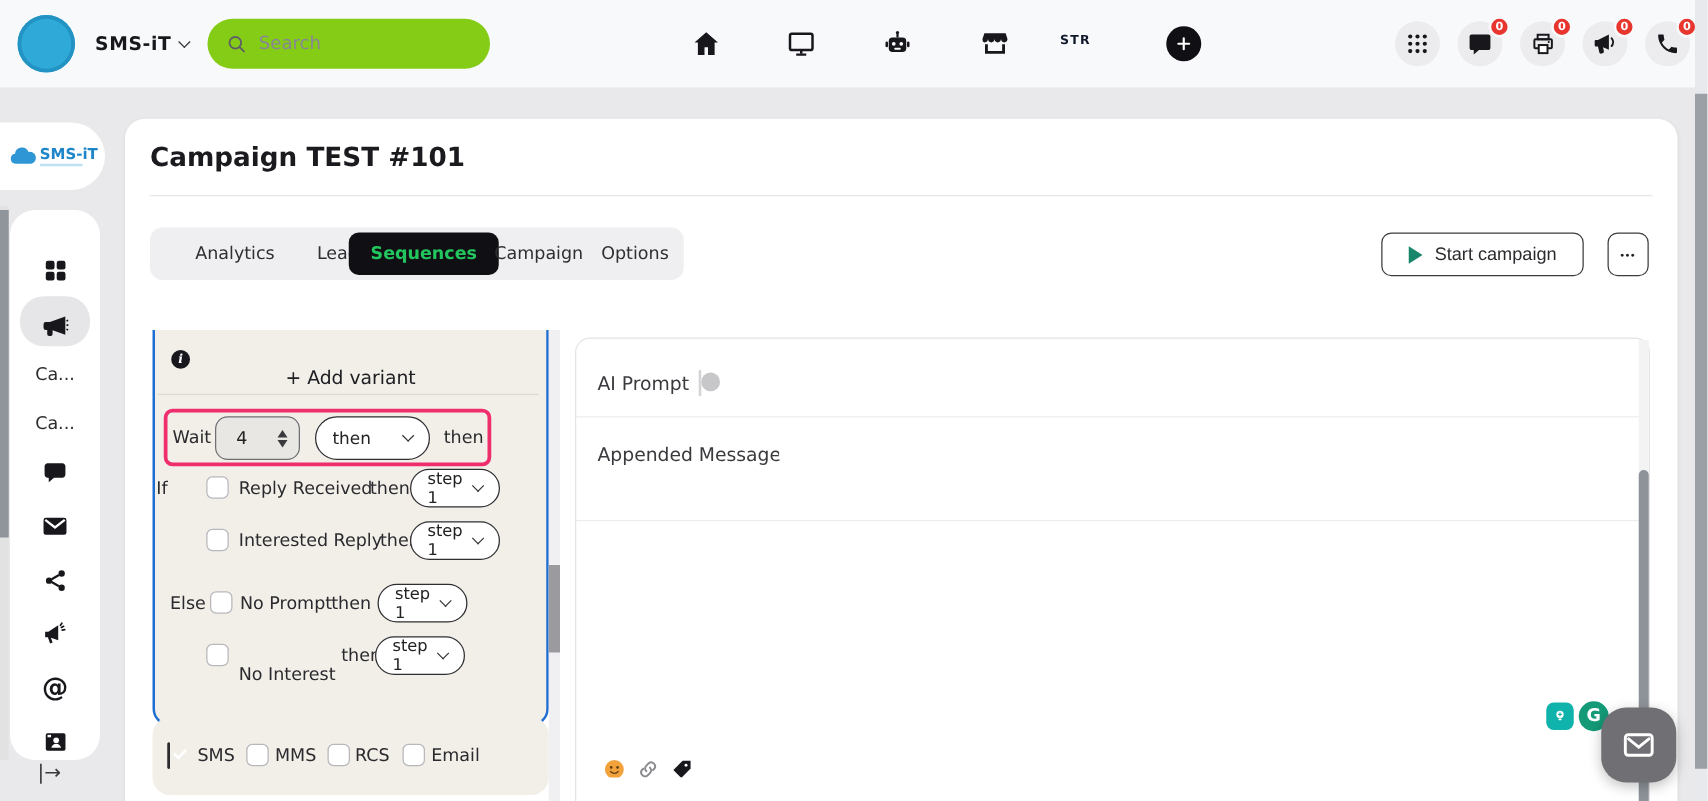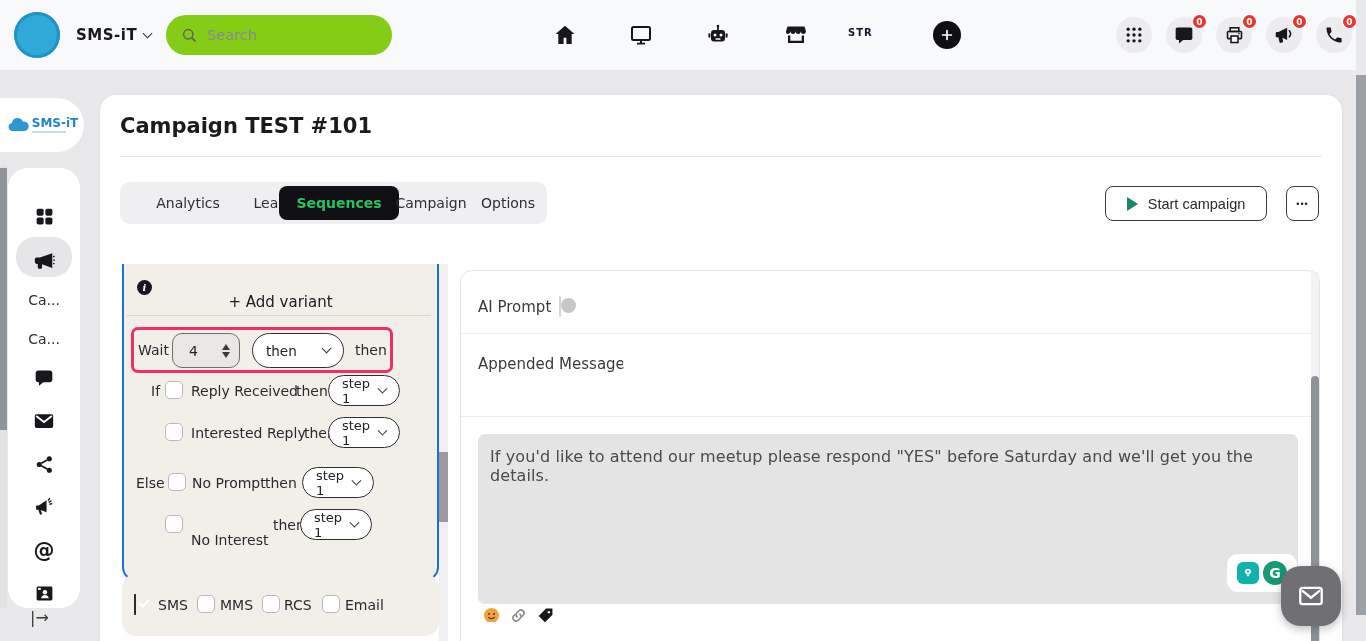--- a/index.html
+++ b/index.html
@@ -292,21 +292,21 @@
             <span class="tri-up"></span>
             <span class="tri-dn"></span>
           </span>
       </div>
       <div class="pill-sel abs" style="left:128px;top:92px;width:92px;height:35px">
         <span>then</span>
         <span class="chev"></span>
       </div>
       <span class="flabel abs" style="left:231px;top:101px">then</span>
 
-      <span class="flabel abs" style="left:27px;top:142px">If</span>
+      <span class="flabel abs" style="left:1px;top:142px">If</span>
       <span class="cb abs" style="left:41px;top:140px"></span>
       <span class="flabel abs" style="left:67px;top:142px">Reply Received</span>
       <span class="flabel abs" style="left:172px;top:142px">then</span>
       <div class="pill-sel abs" style="left:204px;top:134px;width:72px;height:31px;font-size:13px">
         <span>step 1</span>
         <span class="chev"></span>
       </div>
 
       <span class="cb abs" style="left:41px;top:182px"></span>
       <span class="flabel abs" style="left:67px;top:184px">Interested Reply</span>
@@ -350,21 +350,20 @@
 
     <section class="msg-panel">
       <span class="row-label abs" style="left:17px;top:27px">AI Prompt</span>
       <span class="toggle tg-off abs" style="left:98px;top:26px"><span class="knob"></span></span>
       <div class="msg-div" style="top:62px"></div>
 
       <span class="row-label abs" style="left:17px;top:84px">Appended Message :</span>
       <span class="toggle tg-on abs" style="left:177px;top:84px"><span class="knob"></span></span>
       <div class="msg-div" style="top:145px"></div>
 
-      <div class="bigtext">If you'd like to attend our meetup please respond "YES" before Saturday and we'll get you the details.</div>
 
       <div class="gram-pill">
         <span class="bulb-ic">
           <svg width="14" height="14" viewBox="0 0 24 24">
               <circle cx="12" cy="9.5" r="5" fill="#fff"></circle>
               <path d="M12 7v5M9.5 9.5h5" stroke="#10b3ab" stroke-width="1.6"></path>
               <rect x="9.8" y="15.2" width="4.4" height="2.4" rx="1" fill="#fff"></rect>
             </svg>
         </span>
         <span class="gram-ic">G</span>

